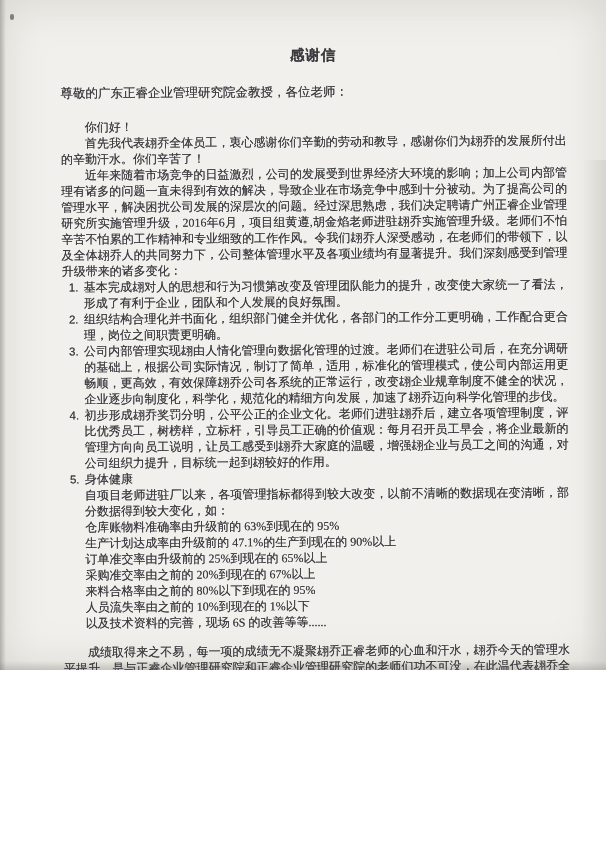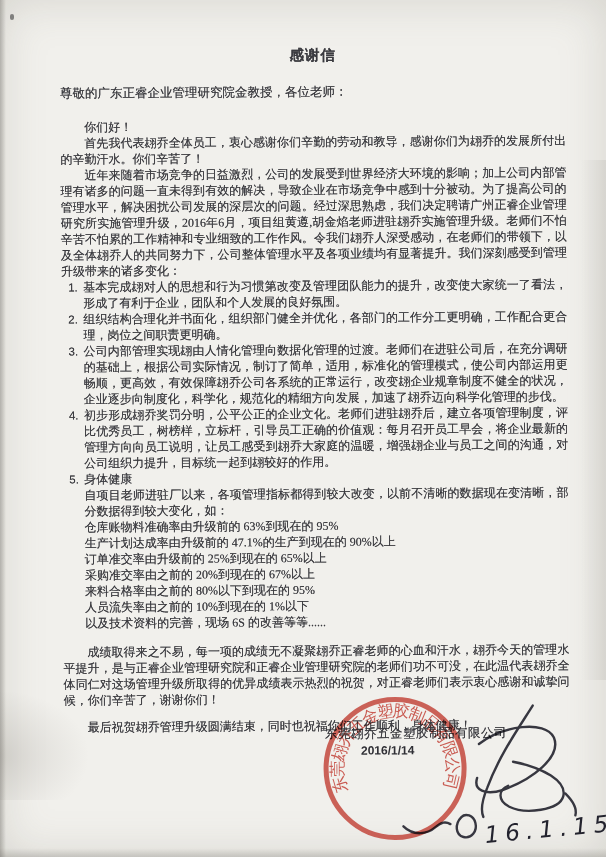--- a/index.html
+++ b/index.html
@@ -1,18 +1,18 @@
 <!DOCTYPE html>
 <html><head>
 <meta charset="utf-8">
 <style>
   html,body{margin:0;padding:0;}
   .page{
     position:relative;
-    width:606px;height:857px;
+    width:606px;height:670px;
     background:#f1f0ec;
     overflow:hidden;
     font-family:"Liberation Serif","DejaVu Serif",serif;
     color:#3a3a3f;
     box-shadow:inset 0 0 46px rgba(118,112,100,0.22);
   }
   .scan-rotate{position:absolute;inset:0;transform:rotate(-0.35deg);transform-origin:50% 50%;}
   .content{
     position:absolute;left:62px;right:38px;top:46px;
     font-size:12px;line-height:16px;

